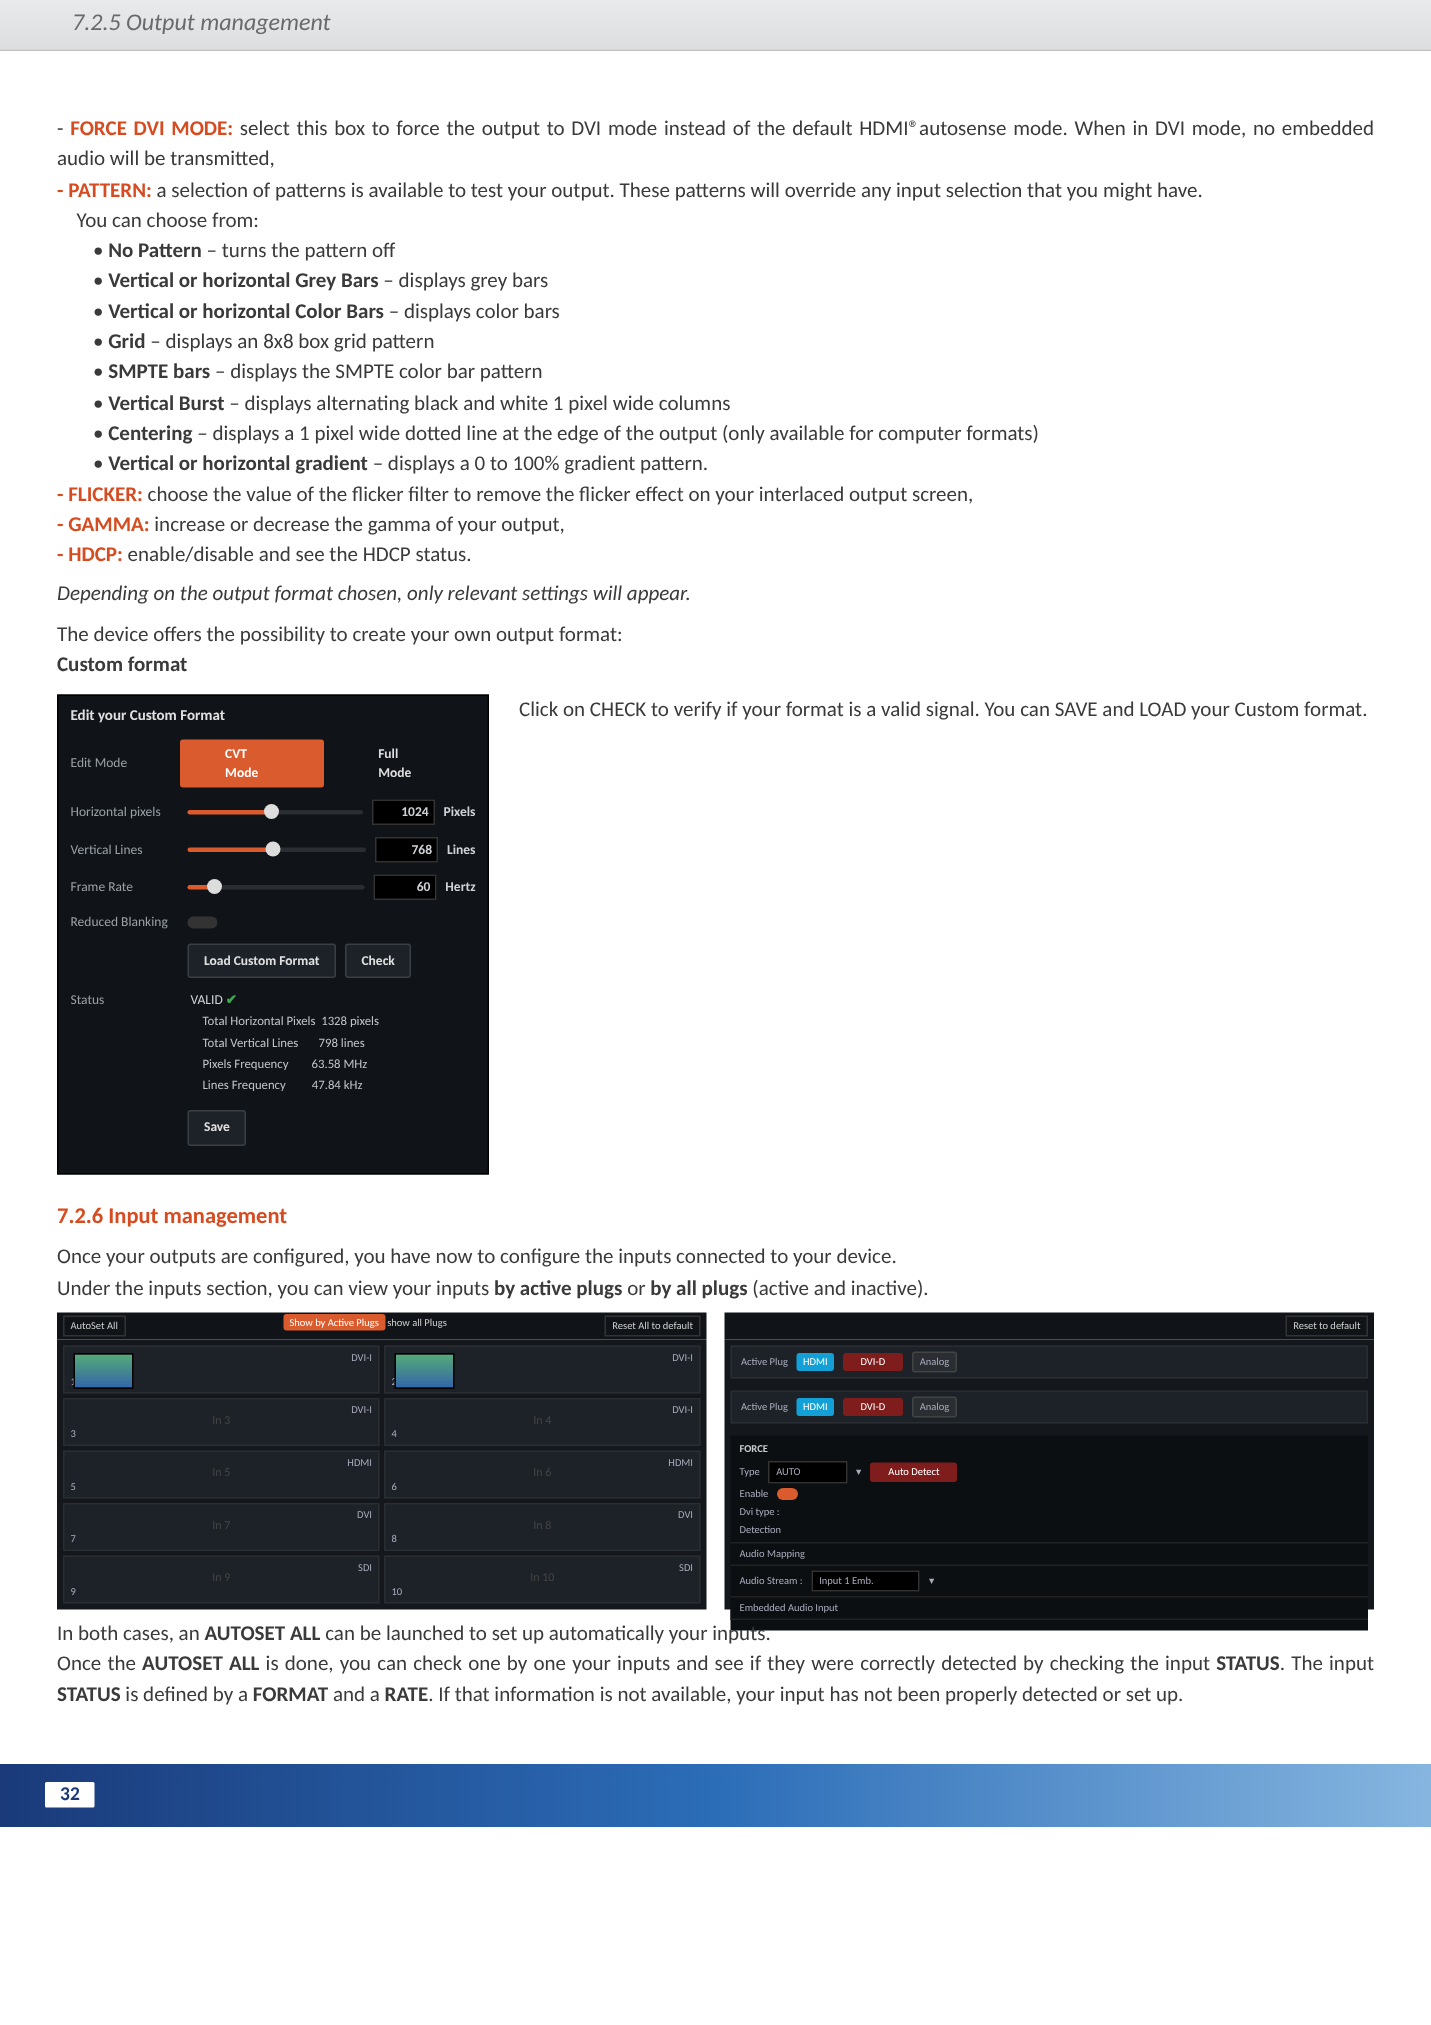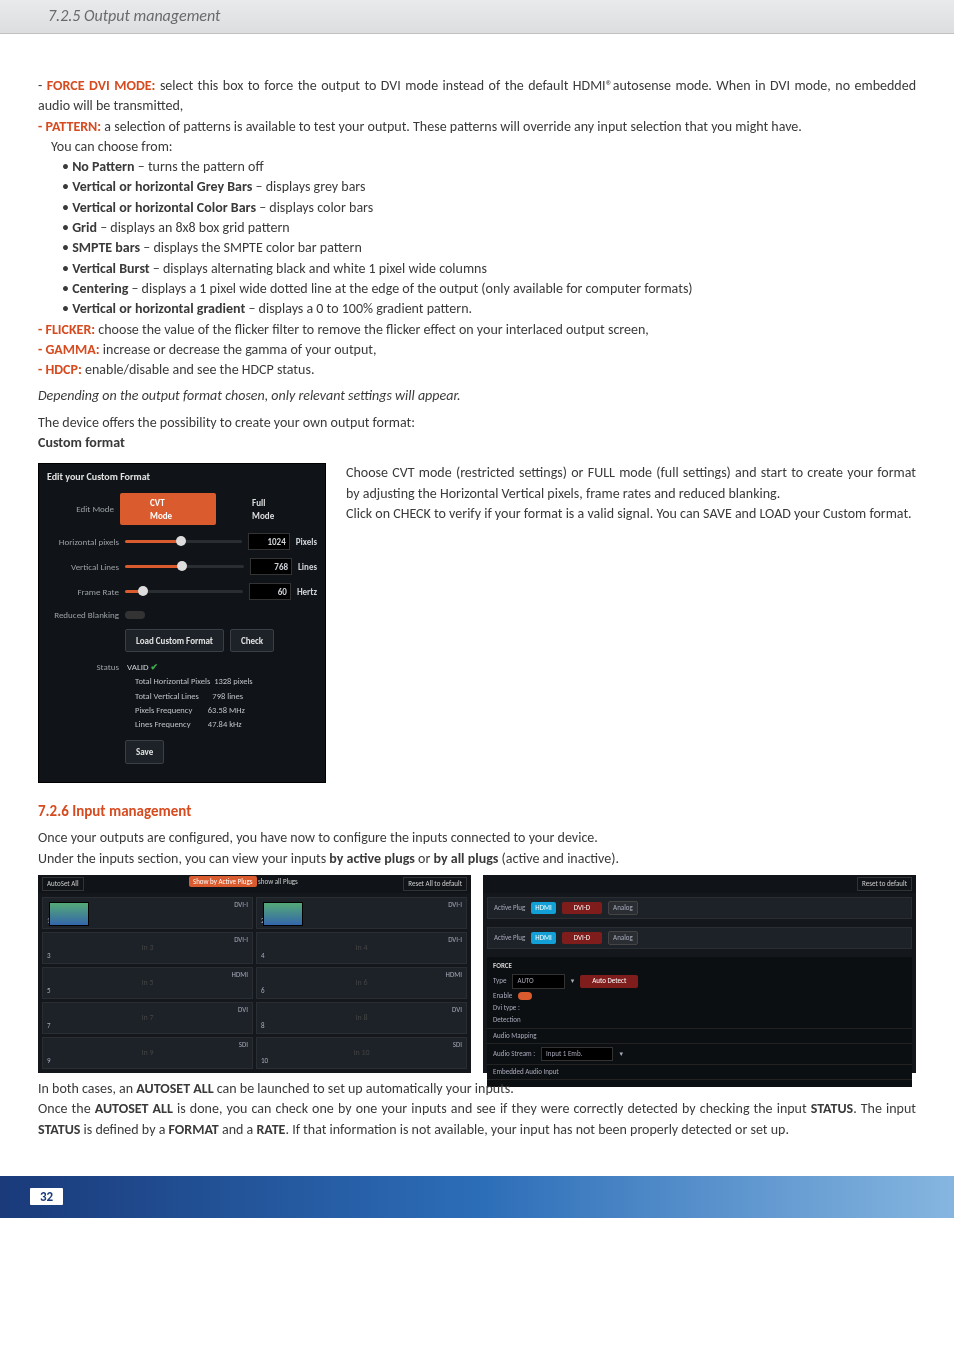--- a/index.html
+++ b/index.html
@@ -9,21 +9,21 @@
   .label-red { color: #d64b20; font-weight: 700; }
   .bold { font-weight: 700; }
   .indent1 { padding-left: 13px; }
   .indent2 { padding-left: 24px; }
   .italic { font-style: italic; }
   .sec-title { color: #d64b20; font-weight: 700; margin: 18px 0 6px 0; font-size: 15px; }
   .custom-panel-wrap { display: flex; gap: 20px; margin-top: 10px; }
   .custom-panel { background: #101418; color: #cfd2d6; width: 270px; font-size: 9px; border: 1px solid #000; padding: 6px 8px 10px 8px; }
   .cp-title { font-weight: 700; color: #e0e0e0; margin-bottom: 6px; font-size: 10px; }
   .cp-row { display: flex; align-items: center; margin: 8px 0; gap: 6px; }
-  .cp-label { width: 72px; color: #9aa0a6; text-align: right; }
+  .cp-label { width: 72px; color: #9aa0a6; }
   .track { flex: 1; height: 3px; background: linear-gradient(to right, #d95b2e 0%, #d95b2e var(--fill,50%), #2a2d31 var(--fill,50%), #2a2d31 100%); border-radius: 2px; position: relative; }
   .knob { position: absolute; left: var(--fill,50%); top: -4px; width: 10px; height: 10px; background: #ddd; border-radius: 50%; transform: translateX(-5px); }
   .valbox { background: #000; border: 1px solid #333; width: 34px; text-align: right; padding: 1px 3px; font-weight: 700; }
   .unitlbl{font-weight:700;}
   .cvt-btn { background: #d95b2e; color: #fff; padding: 3px 30px; border-radius: 2px; font-weight: 700; font-size: 9px; }
   .full-btn { color: #ddd; padding: 3px 30px; font-weight: 700; font-size: 9px; }
   .cp-rb-toggle { width: 20px; height: 8px; background: #333; border-radius: 4px; display: inline-block; }
   .dark-btn { background: #1d2228; border: 1px solid #3a3f45; color: #e0e0e0; padding: 4px 10px; font-weight: 700; border-radius: 2px; font-size: 9px; }
   .status-block { display: flex; gap: 8px; align-items: flex-start; margin-top: 6px; }
   .status-lines { margin-left: 8px; font-size: 8.5px; color: #bfc3c8; }
@@ -144,21 +144,20 @@
             <div><span>Lines Frequency</span>&nbsp;&nbsp;&nbsp;&nbsp;&nbsp;&nbsp;&nbsp;&nbsp;&nbsp;<span>47.84 kHz</span></div>
           </div>
         </div>
       </div>
       <div class="cp-row" style="margin-left:78px;">
         <span class="dark-btn">Save</span>
       </div>
     </div>
 
     <div style="flex:1;">
-      <p class="para" style="text-align:justify;">Choose CVT mode (restricted settings) or FULL mode (full settings) and start to create your format by adjusting the Horizontal Vertical pixels, frame rates  and reduced blanking.</p>
       <p class="para" style="text-align:justify;">Click on CHECK to verify if your format is a valid signal. You can SAVE and LOAD your Custom format.</p>
     </div>
   </div>
 
   <p class="sec-title">7.2.6 Input management</p>
   <p class="para">Once your outputs are configured, you have now to configure the inputs connected to your device.</p>
   <p class="para">
     <span>Under the inputs section, you can view your inputs </span><span class="bold">by active plugs</span><span> or </span><span class="bold">by all plugs</span><span> (active and inactive).</span>
   </p>
 

